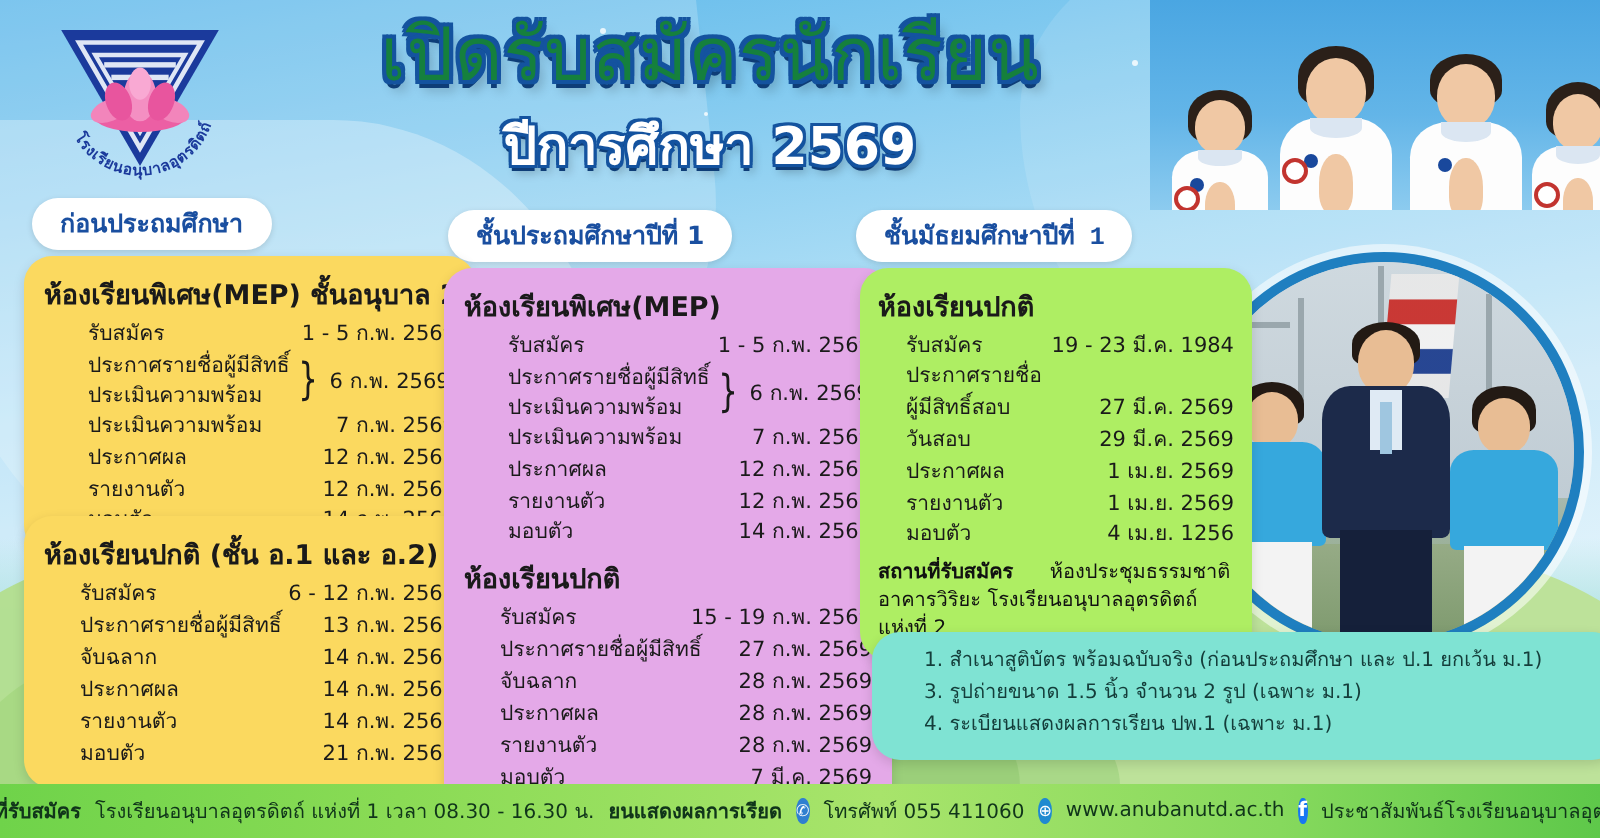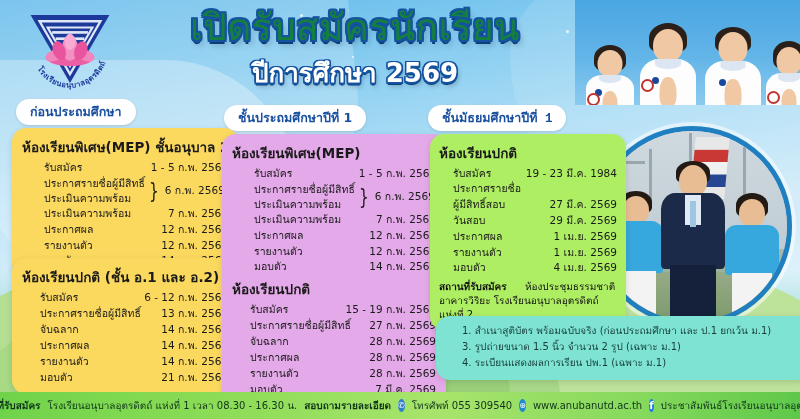--- a/index.html
+++ b/index.html
@@ -422,43 +422,43 @@
       <div class="row" style="padding-left:14px;">
         <span class="lbl">ประกาศผล</span>
         <span class="val">1 เม.ย. 2569</span>
       </div>
       <div class="row" style="padding-left:14px;">
         <span class="lbl">รายงานตัว</span>
         <span class="val">1 เม.ย. 2569</span>
       </div>
       <div class="row" style="padding-left:14px;">
         <span class="lbl">มอบตัว</span>
-        <span class="val">4 เม.ย. 2569</span>
+        <span class="val">4 เม.ย. 1256</span>
       </div>
     </div>
     <div class="note">
       <b>สถานที่รับสมัคร</b>
       <span style="margin-left:15px;">ห้องประชุมธรรมชาติ</span>
       <div>อาคารวิริยะ โรงเรียนอนุบาลอุตรดิตถ์ แห่งที่ 2</div>
     </div>
   </div>
 
   <div class="card card-teal" style="left:436px;top:316px;width:352px;padding:7px 10px 8px 12px;">
     <ul class="doc-list">
       <li>1. สำเนาสูติบัตร พร้อมฉบับจริง  (ก่อนประถมศึกษา  และ  ป.1  ยกเว้น  ม.1)</li>
       <li>3. รูปถ่ายขนาด 1.5 นิ้ว จำนวน 2 รูป (เฉพาะ ม.1)</li>
       <li>4. ระเบียนแสดงผลการเรียน ปพ.1 (เฉพาะ ม.1)</li>
     </ul>
   </div>
 
   <div class="footer">
     <b>สถานที่รับสมัคร</b>
     <span>โรงเรียนอนุบาลอุตรดิตถ์ แห่งที่ 1  เวลา 08.30 - 16.30 น.</span>
-    <b>สอบถามรายละเอียด</b>
+    <b>ยนแสดงผลการเรียด</b>
     <span class="fi">✆</span>
-    <span>โทรศัพท์ 055 309540</span>
+    <span>โทรศัพท์ 055 411060</span>
     <span class="fi web">⊕</span>
     <span>www.anubanutd.ac.th</span>
     <span class="fi fb">f</span>
     <span>ประชาสัมพันธ์โรงเรียนอนุบาลอุตรดิตถ์</span>
   </div>
 
 </div>
 
 </body></html>

